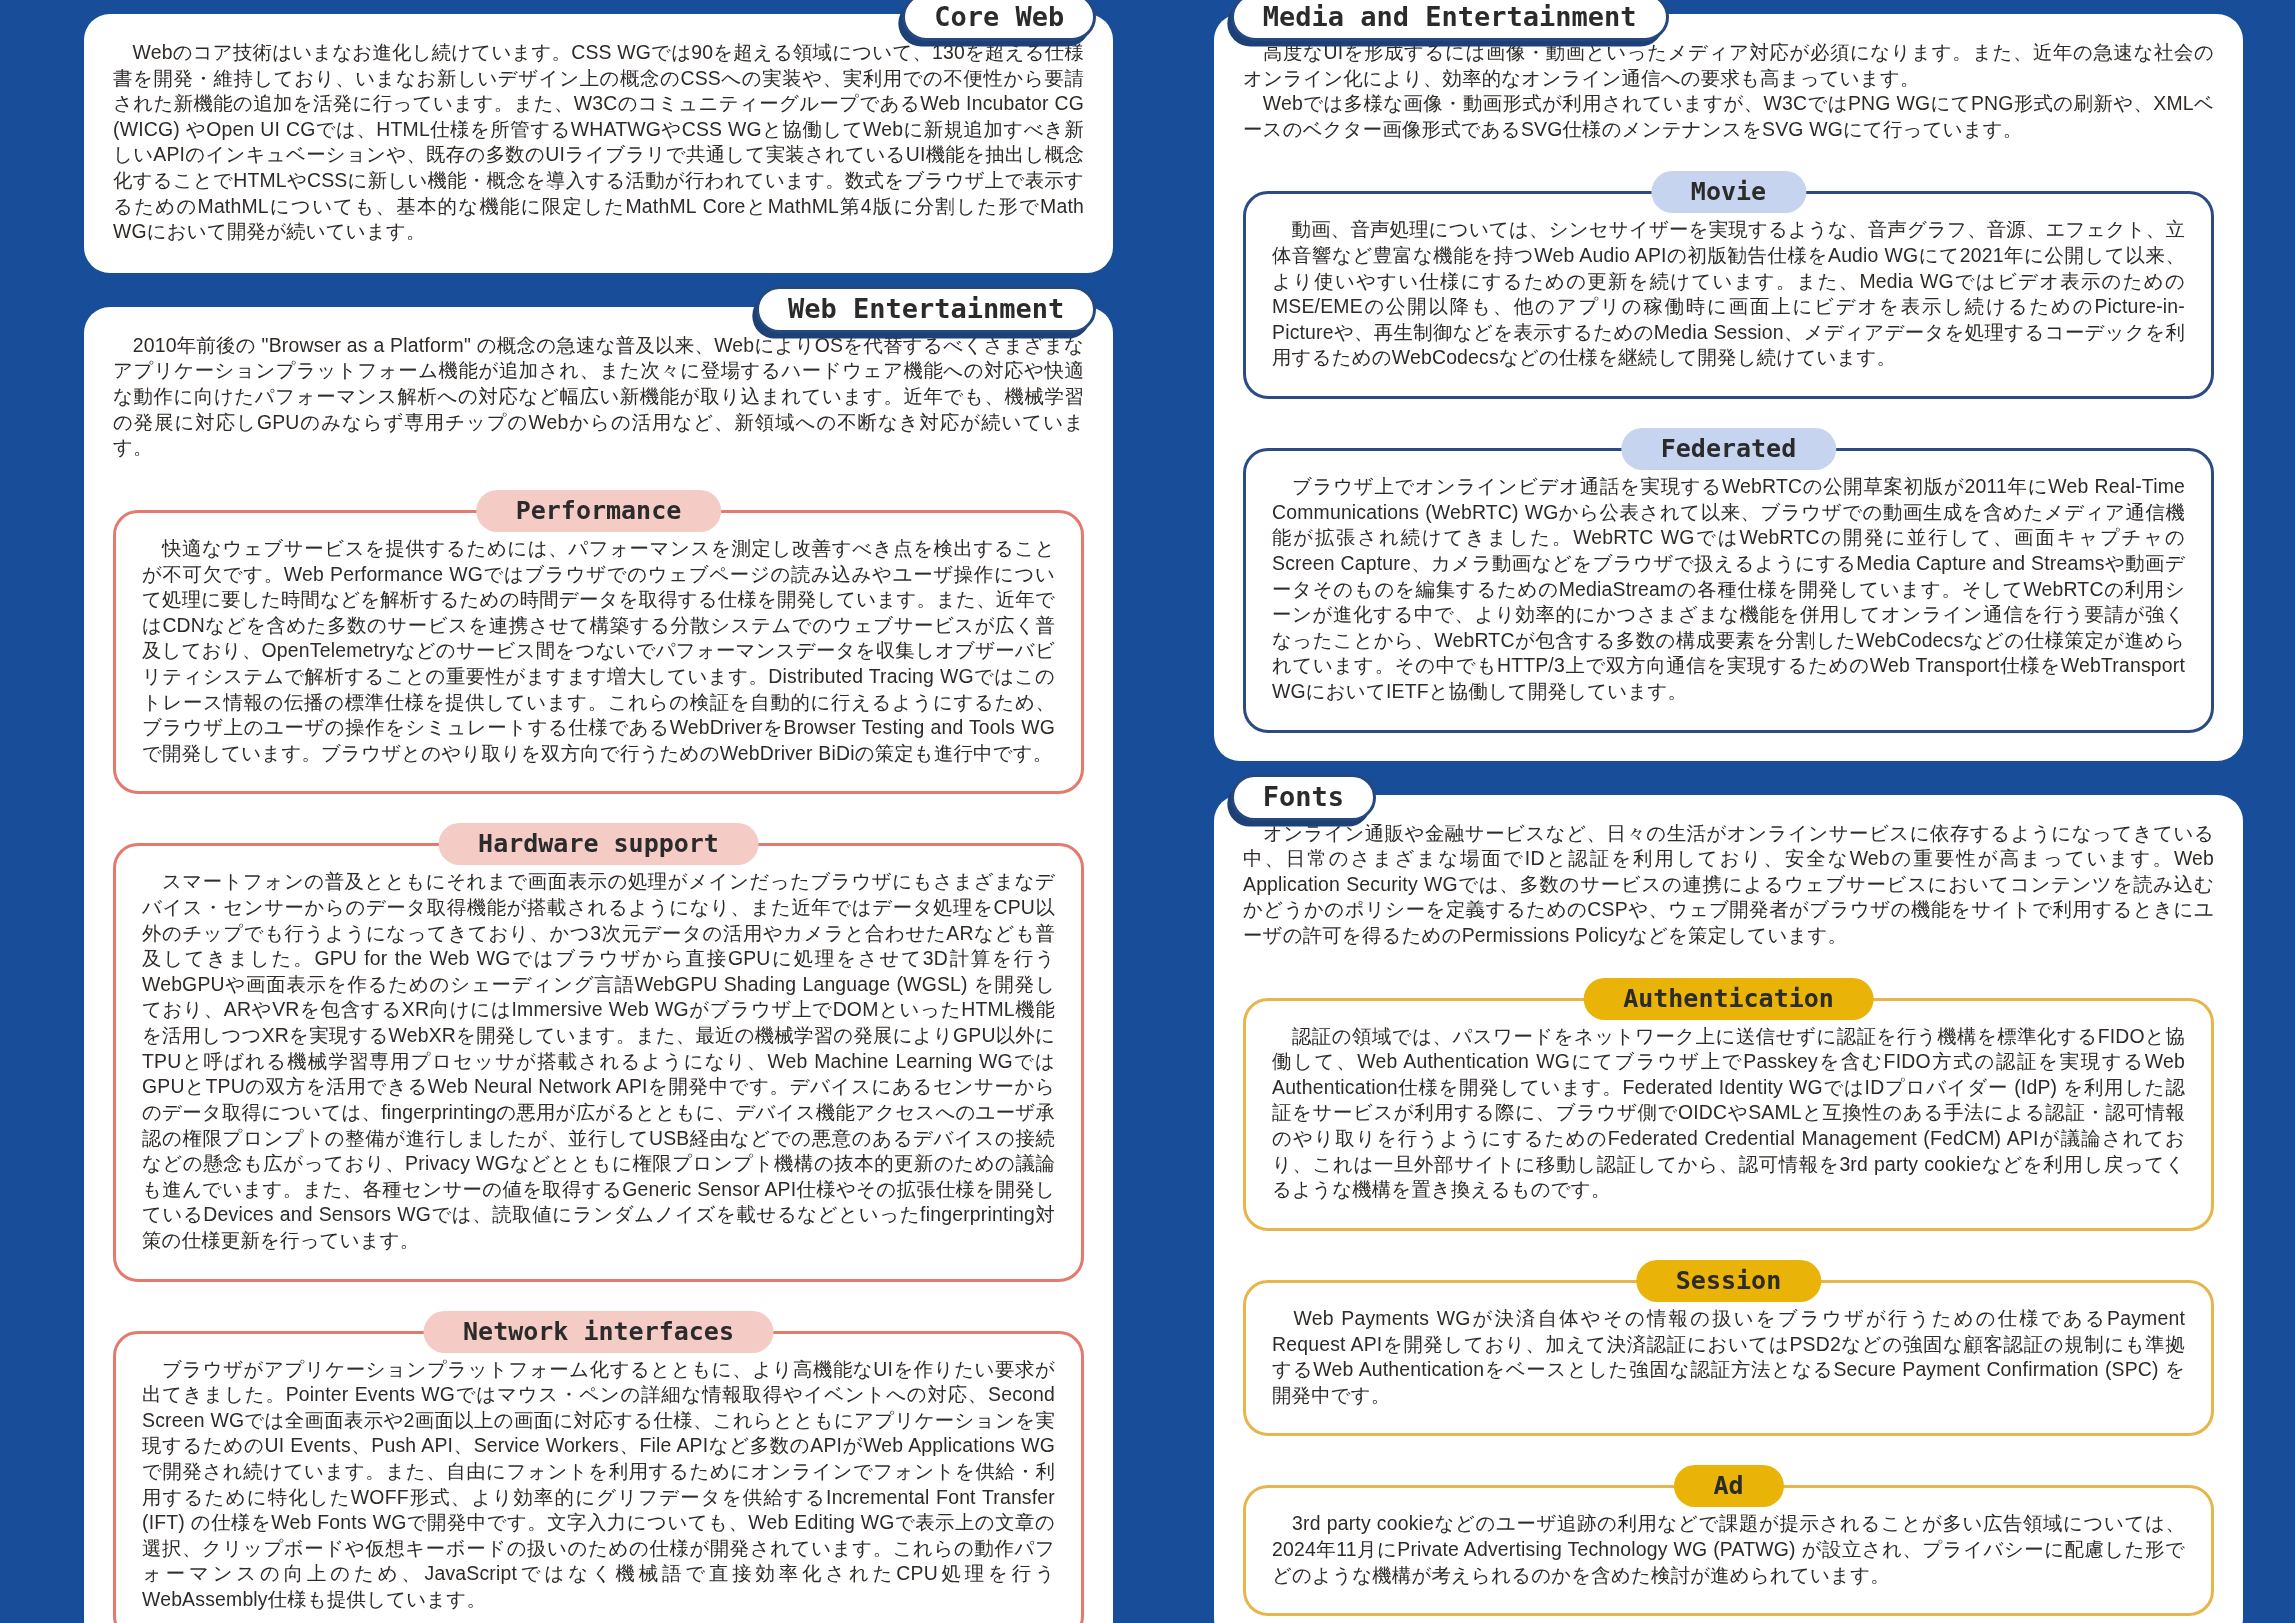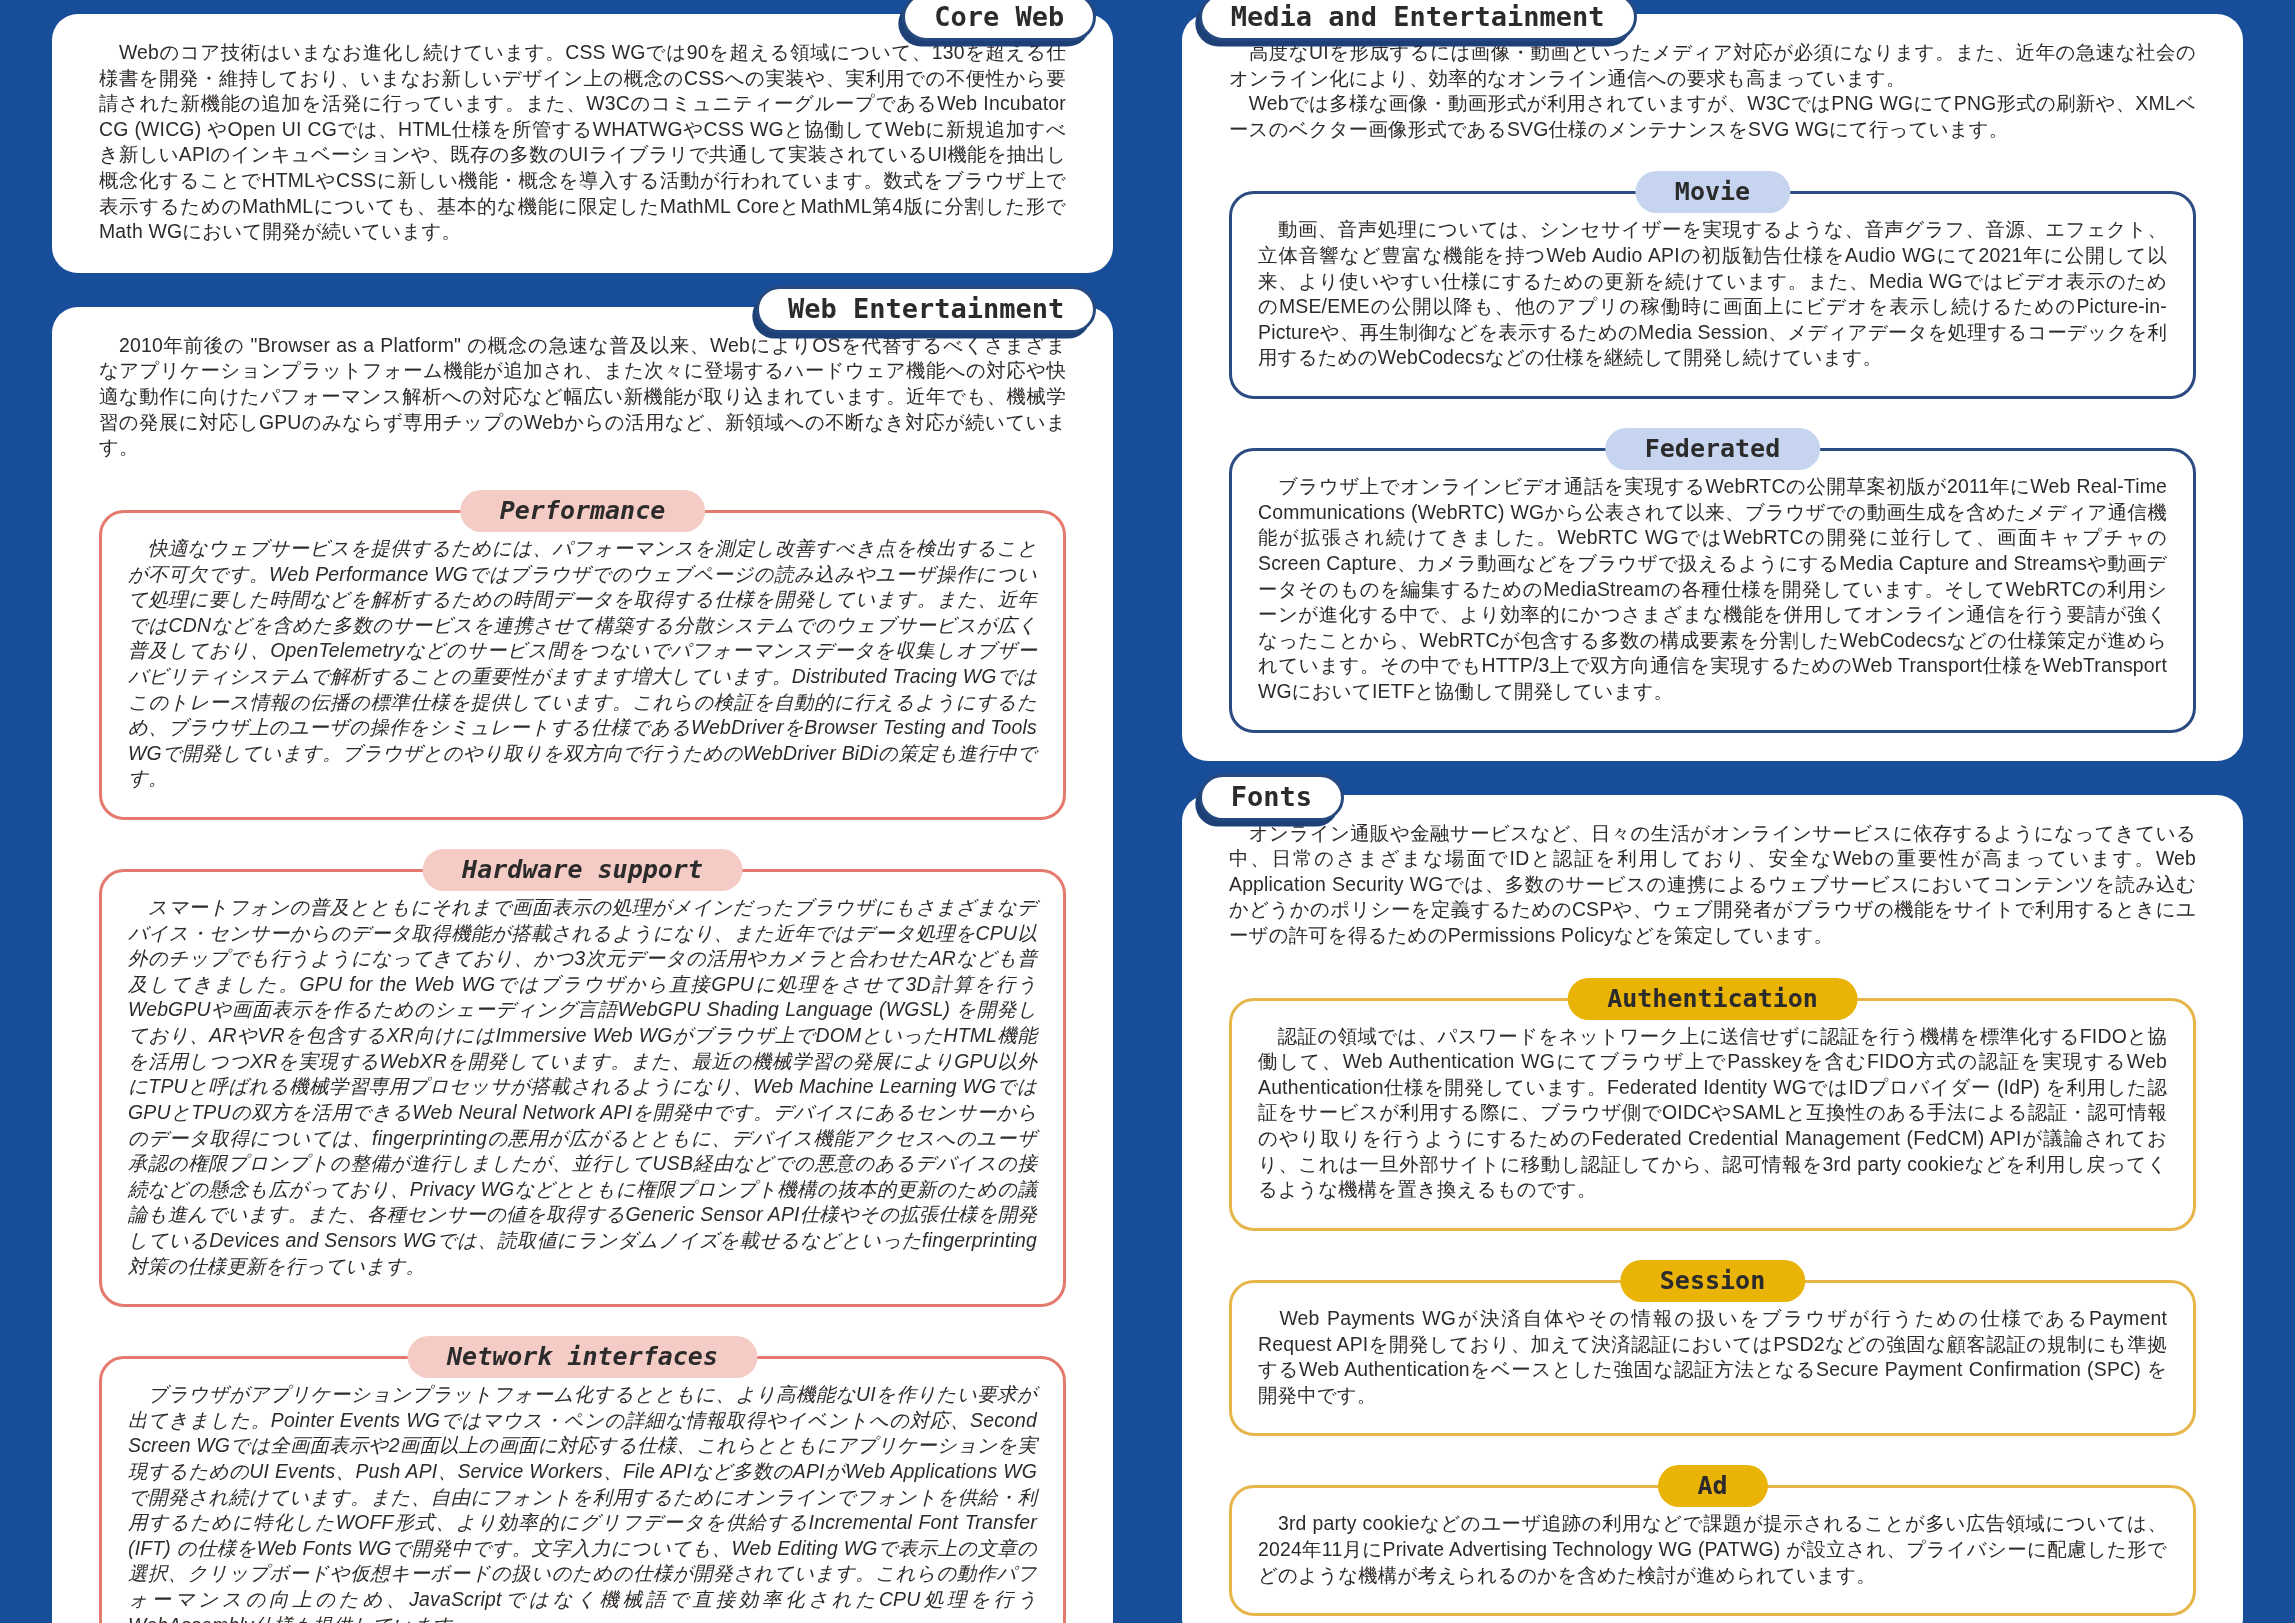--- a/index.html
+++ b/index.html
@@ -20,22 +20,23 @@
     letter-spacing: 0.9px;
     margin: 12px 0 27px;
   }
   .columns { display: flex; gap: 69px; align-items: flex-start; }
   .col { flex: 1; min-width: 0; display: flex; flex-direction: column; }
 
   .card {
     position: relative;
     background: #ffffff;
     border-radius: 26px;
-    padding: 26px 47px 28px;
+    padding: 26px 29px 28px;
     color: #2e2a28;
+    margin-left: 32px;
   }
   .card + .card { margin-top: 34px; }
 
   .card-pill {
     position: absolute;
     top: -21px;
     background: #ffffff;
     border: 3.7px solid #25497f;
     border-radius: 32px;
     padding: 4.6px 29px;
@@ -76,21 +77,21 @@
     border-radius: 30px;
     padding: 6px 40px;
     font-family: "DejaVu Sans Mono", "DejaVu Sans", sans-serif;
     font-weight: bold;
     font-size: 25px;
     line-height: 1.2;
     color: #2b2b2b;
     white-space: nowrap;
     z-index: 2;
   }
-  .subcard.salmon { border: 3.2px solid #e4796d; font-style: italic; }
+  .subcard.salmon { border: 3.2px solid #e4796d; }
   .subcard.salmon .sub-pill { background: #f4cbc5; }
   .subcard.navy { border: 3.2px solid #2b4b82; }
   .subcard.navy .sub-pill { background: #c6d4ef; }
   .subcard.gold { border: 3.2px solid #e6b64b; }
   .subcard.gold .sub-pill { background: #eab308; }
 </style>
 </head>
 <body>
 
 <div class="page">

